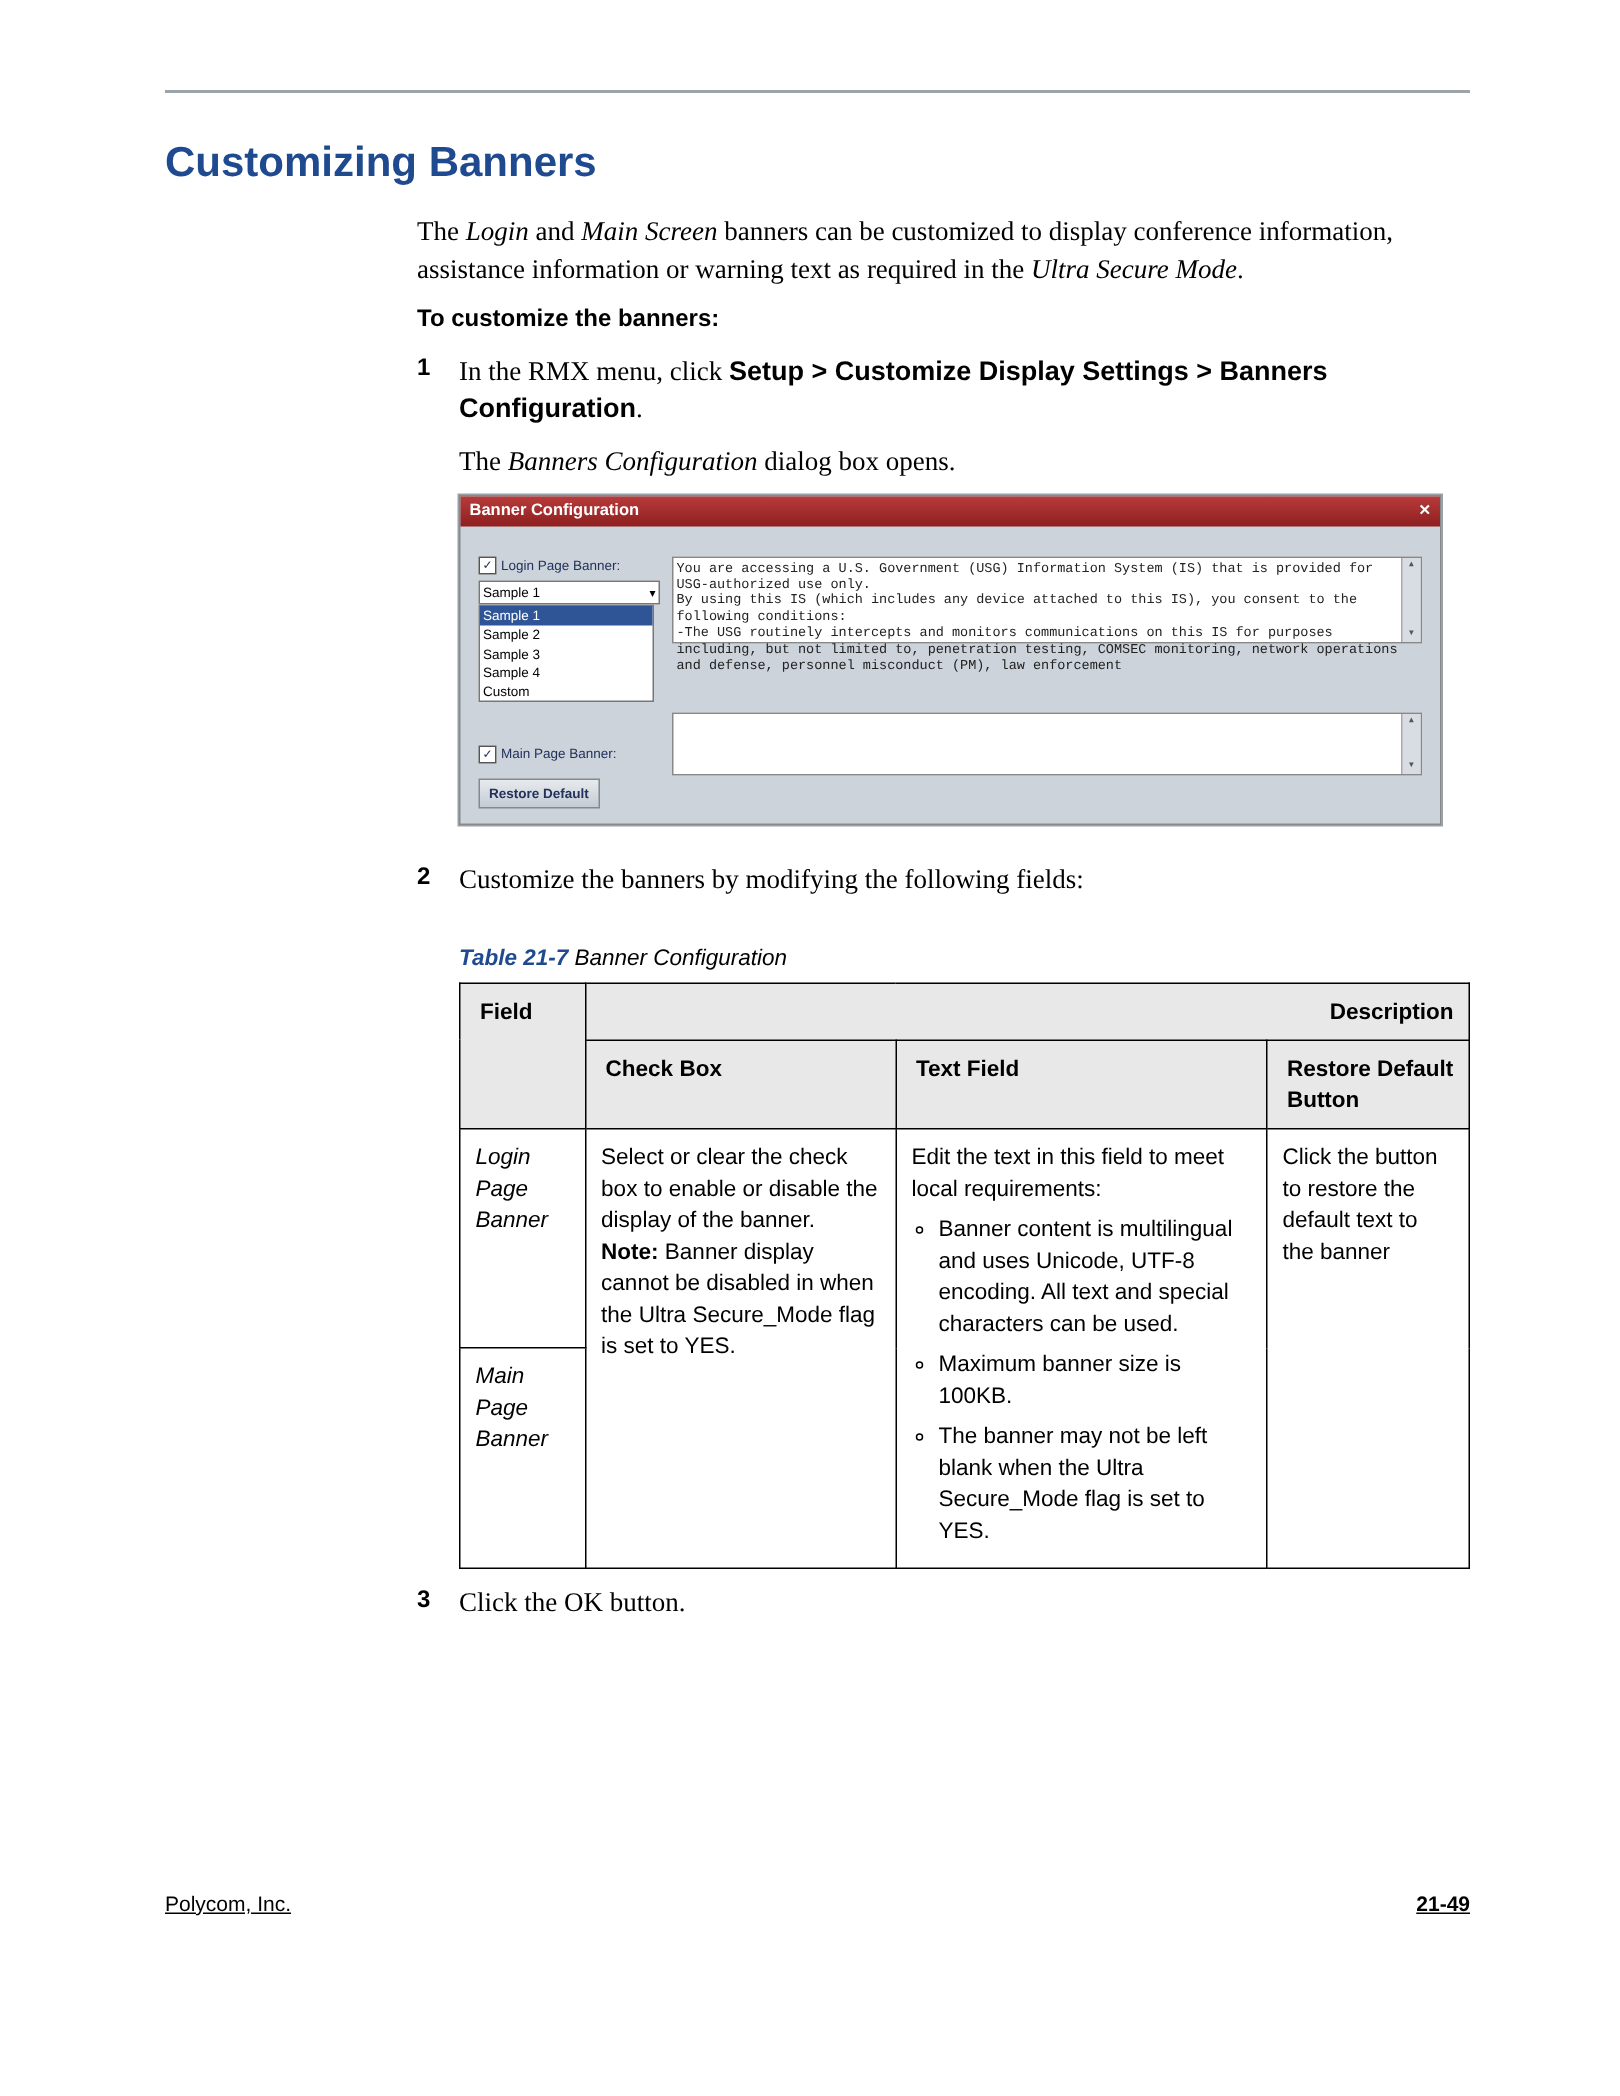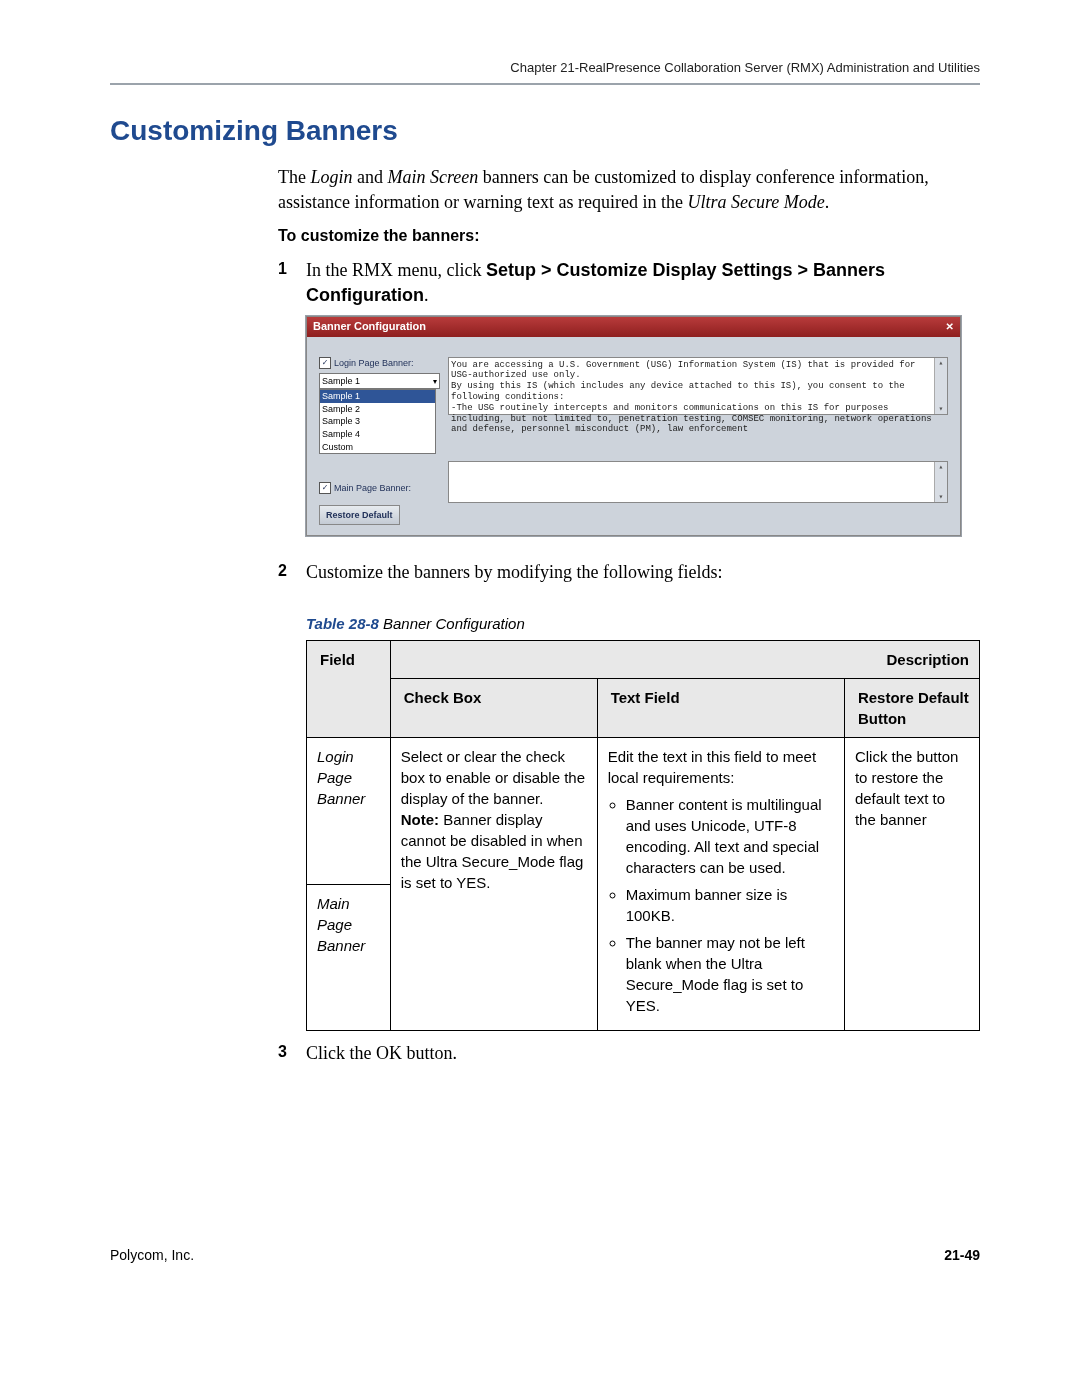--- a/index.html
+++ b/index.html
@@ -216,44 +216,47 @@
   table.config ul {
     margin: 6px 0 0 0;
     padding-left: 18px;
   }
   table.config ul li { margin-bottom: 6px; }
   .footer {
     display: flex;
     justify-content: space-between;
     font-size: 14px;
     margin-top: 180px;
+    text-decoration: underline;
   }
   .footer .pg { font-weight: bold; text-align: center; }
 </style>
 </head>
 <body>
 
 <div class="page">
-  <div class="chapter-header">Chapter 21-RealPresence Collaboration Server (RMX) Administration and Utilities</div>
   <hr class="hr">
 
   <h1 class="section-heading">Customizing Banners</h1>
 
   <div class="body-block">
     <p>
       <span>The </span><span class="italic">Login</span><span> and </span><span class="italic">Main Screen</span><span> banners can be customized to display conference information, assistance information or warning text as required in the </span><span class="italic">Ultra Secure Mode</span><span>.</span>
     </p>
 
     <p class="bold" style="font-family:Arial,sans-serif;font-size:16px">To customize the banners:</p>
 
     <ol class="steps">
       <li>
         <div class="num">1</div>
         <div class="step-body">
           <span>In the RMX menu, click </span><span class="bold" style="font-family:Arial,sans-serif">Setup &gt; Customize Display Settings &gt; Banners Configuration</span><span>.</span>
+          <p style="margin-top:10px">
+            <span>The </span><span class="italic">Banners Configuration</span><span> dialog box opens.</span>
+          </p>
 
           
           <div class="dialog">
             <div class="dialog-title">
               <span>Banner Configuration</span>
               <span class="close">✕</span>
             </div>
             <div class="dialog-body">
               <div class="d-left">
                 <div class="lbl">
@@ -300,21 +303,21 @@
           </div>
         </div>
       </li>
 
       <li>
         <div class="num">2</div>
         <div class="step-body">
           <span>Customize the banners by modifying the following fields:</span>
 
           <div class="table-caption">
-            <span class="tnum">Table 28-8</span><span>  Banner Configuration</span>
+            <span class="tnum">Table 21-7</span><span>  Banner Configuration</span>
           </div>
 
           <table class="config">
             <tbody>
                 <tr>
               <th rowspan="2">Field</th>
               <th colspan="3" style="text-align:right">Description</th>
             </tr>
             <tr>
               <th>Check Box</th>

